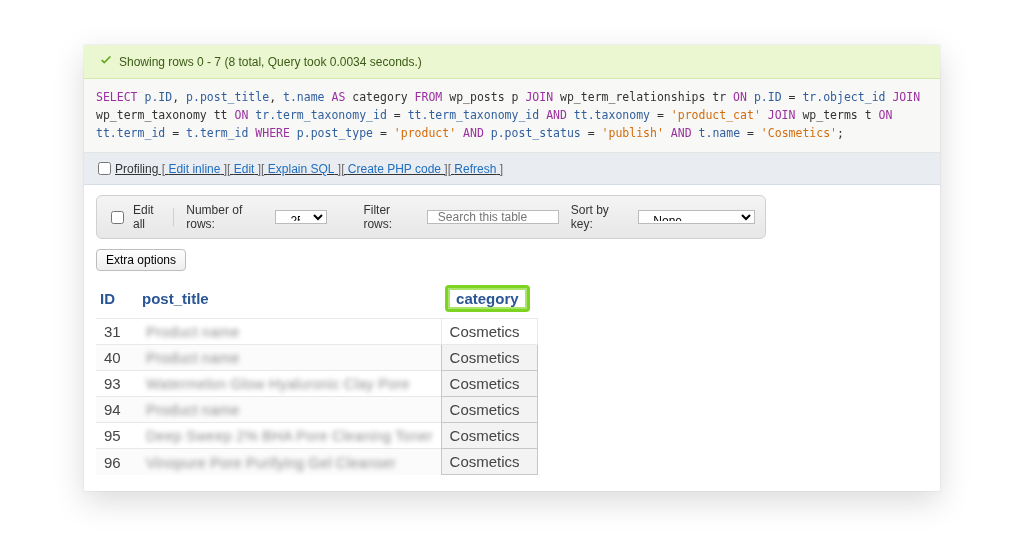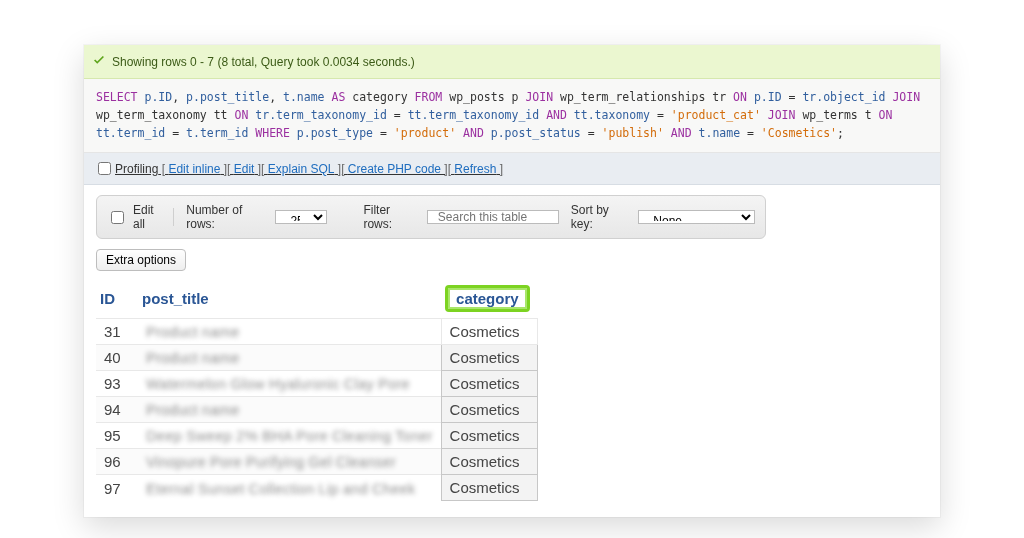--- a/index.html
+++ b/index.html
@@ -18,21 +18,21 @@
     top: 45px;
     width: 856px;
     background: #fff;
     box-shadow: 0 10px 30px rgba(0,0,0,0.15), 0 0 0 1px rgba(0,0,0,0.03);
     padding: 0;
   }
   
   .banner {
     background: #ebf7d0;
     border-bottom: 1px solid #d6e8ae;
-    padding: 8px 8px;
+    padding: 8px 15px;
     display: flex;
     align-items: center;
     gap: 6px;
     color: #3b5a16;
     font-size: 12px;
   }
   .banner svg { width: 14px; height: 14px; }
   
   .sqlbox {
     background: #f8f8f7;
@@ -250,22 +250,17 @@
           <tr>
             <td class="idcell">95</td>
             <td class="titlecell"><span class="blur-text">Deep Sweep 2% BHA Pore Cleaning Toner</span></td>
             <td class="catcell">Cosmetics</td>
           </tr>
           <tr>
             <td class="idcell">96</td>
             <td class="titlecell"><span class="blur-text">Vinopure Pore Purifying Gel Cleanser</span></td>
             <td class="catcell">Cosmetics</td>
           </tr>
-          <tr>
-            <td class="idcell">97</td>
-            <td class="titlecell"><span class="blur-text">Eternal Sunset Collection Lip and Cheek</span></td>
-            <td class="catcell">Cosmetics</td>
-          </tr>
         </tbody>
     </table>
   </div>
 
 </div>
 
 </body></html>

